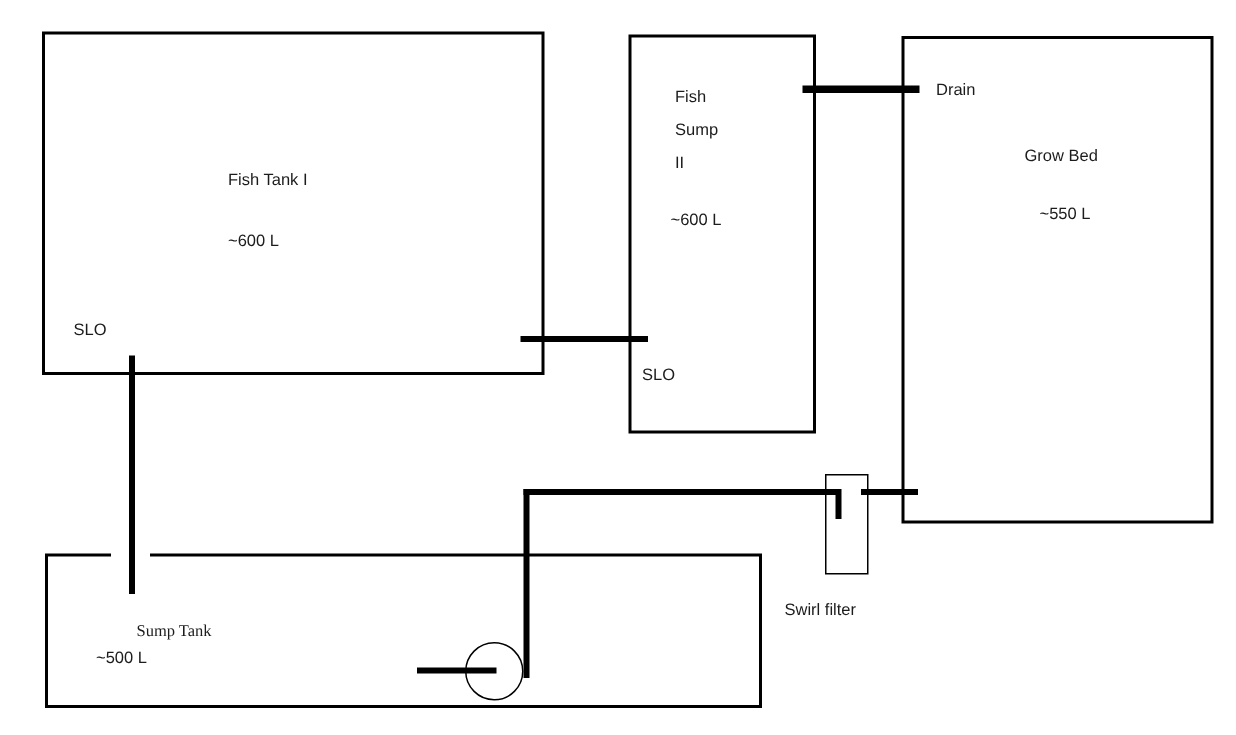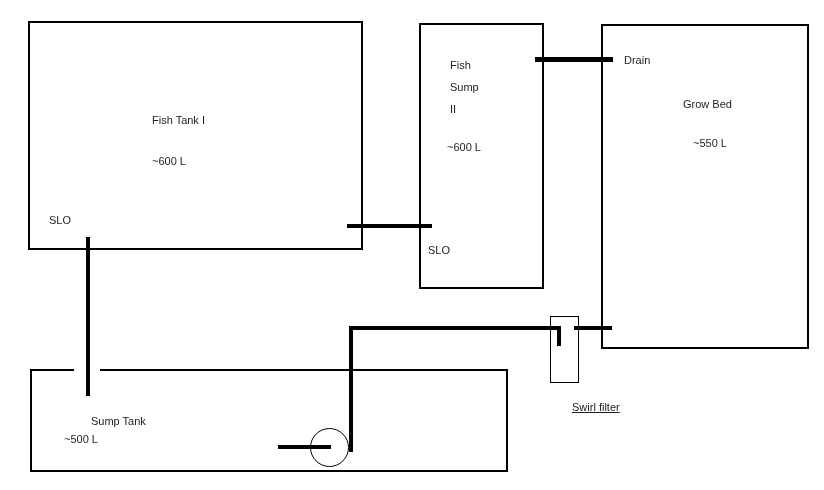--- a/index.html
+++ b/index.html
@@ -60,23 +60,23 @@
   #ft1-volume   { left: 152px; top: 152px; text-align: center; }
   #ft1-slo      { left: 49px;  top: 211px; }
   #ft2-line1    { left: 450px; top: 56px; }
   #ft2-line2    { left: 450px; top: 78px; }
   #ft2-line3    { left: 450px; top: 100px; text-align: right; }
   #ft2-volume   { left: 447px; top: 138px; }
   #ft2-slo      { left: 428px; top: 241px; }
   #drain-label  { left: 624px; top: 51px; text-align: center; }
   #gb-label     { left: 683px; top: 95px; }
   #gb-volume    { left: 693px; top: 134px; }
-  #sump-label   { left: 91px;  top: 412px; }
+  #sump-label   { left: 91px;  top: 412px; font-family: Liberation Serif, serif; }
   #sump-volume  { left: 64px;  top: 430px; }
-  #swirl-label  { left: 572px; top: 398px; text-decoration: underline; }
+  #swirl-label  { left: 523px; top: 398px; }
 </style>
 </head>
 <body>
 
 <div class="canvas">
 
   <div class="box" id="ft1-box"></div>
   <div class="box" id="ft2-box"></div>
   <div class="box" id="gb-box"></div>
   <div class="box" id="sump-box"></div>

